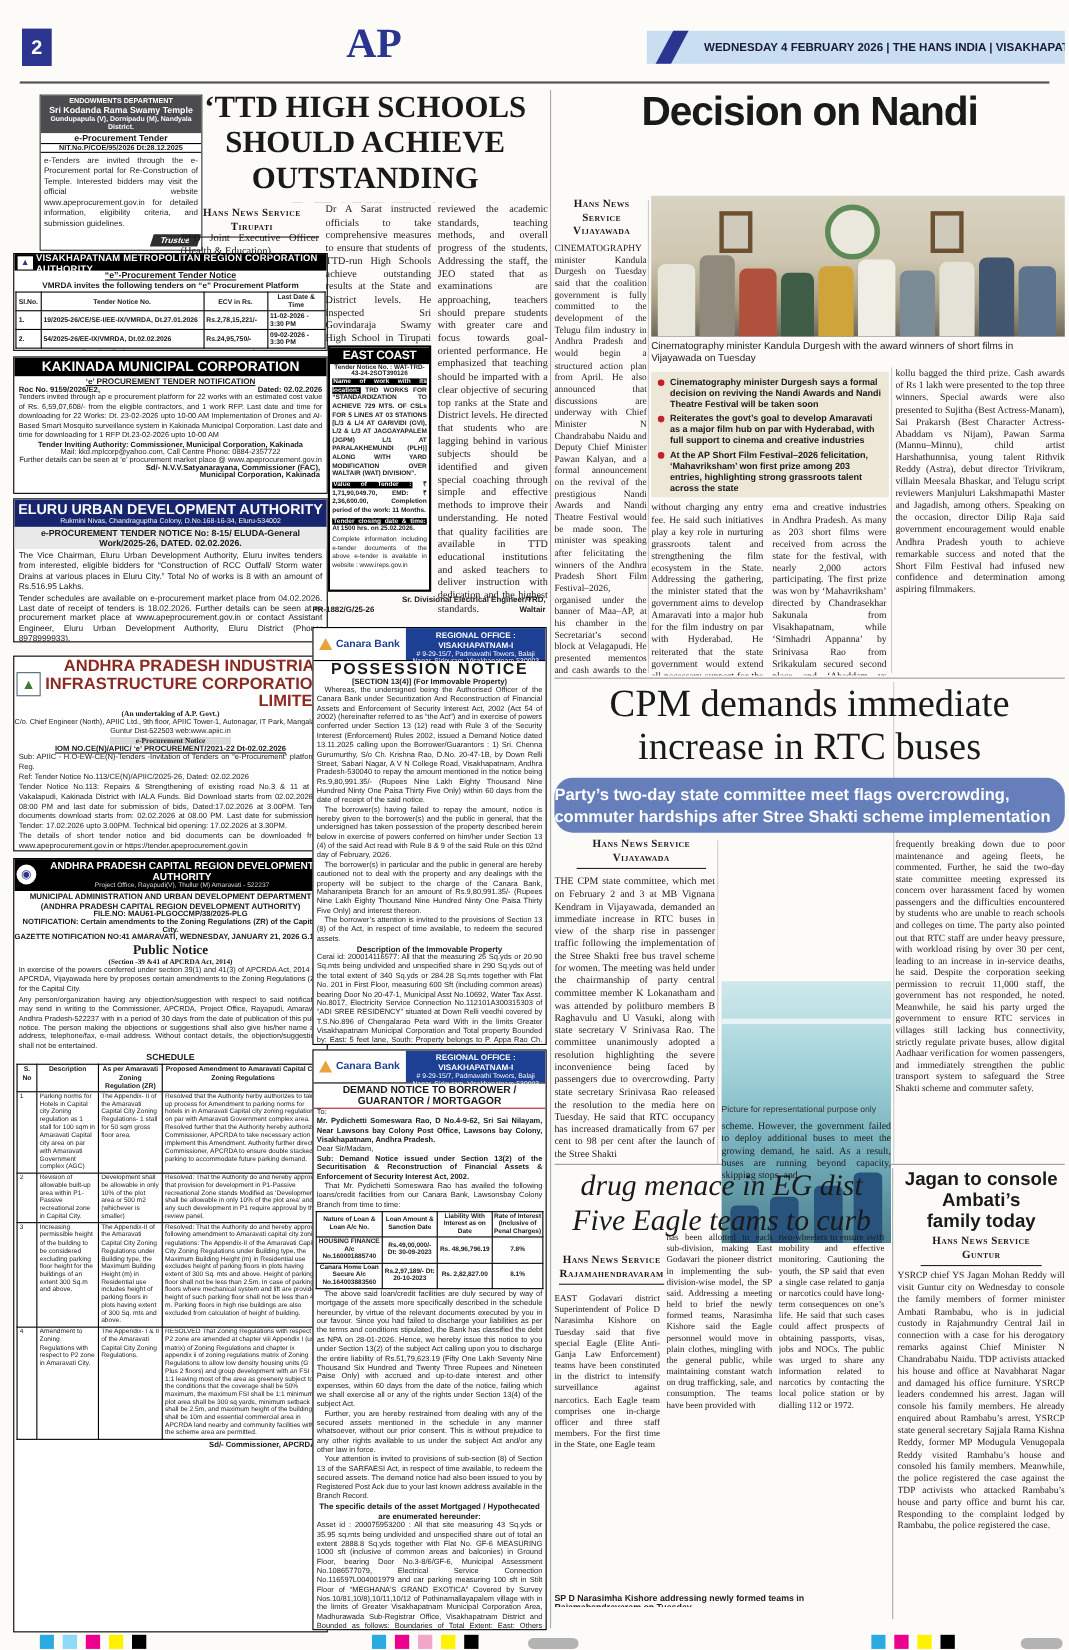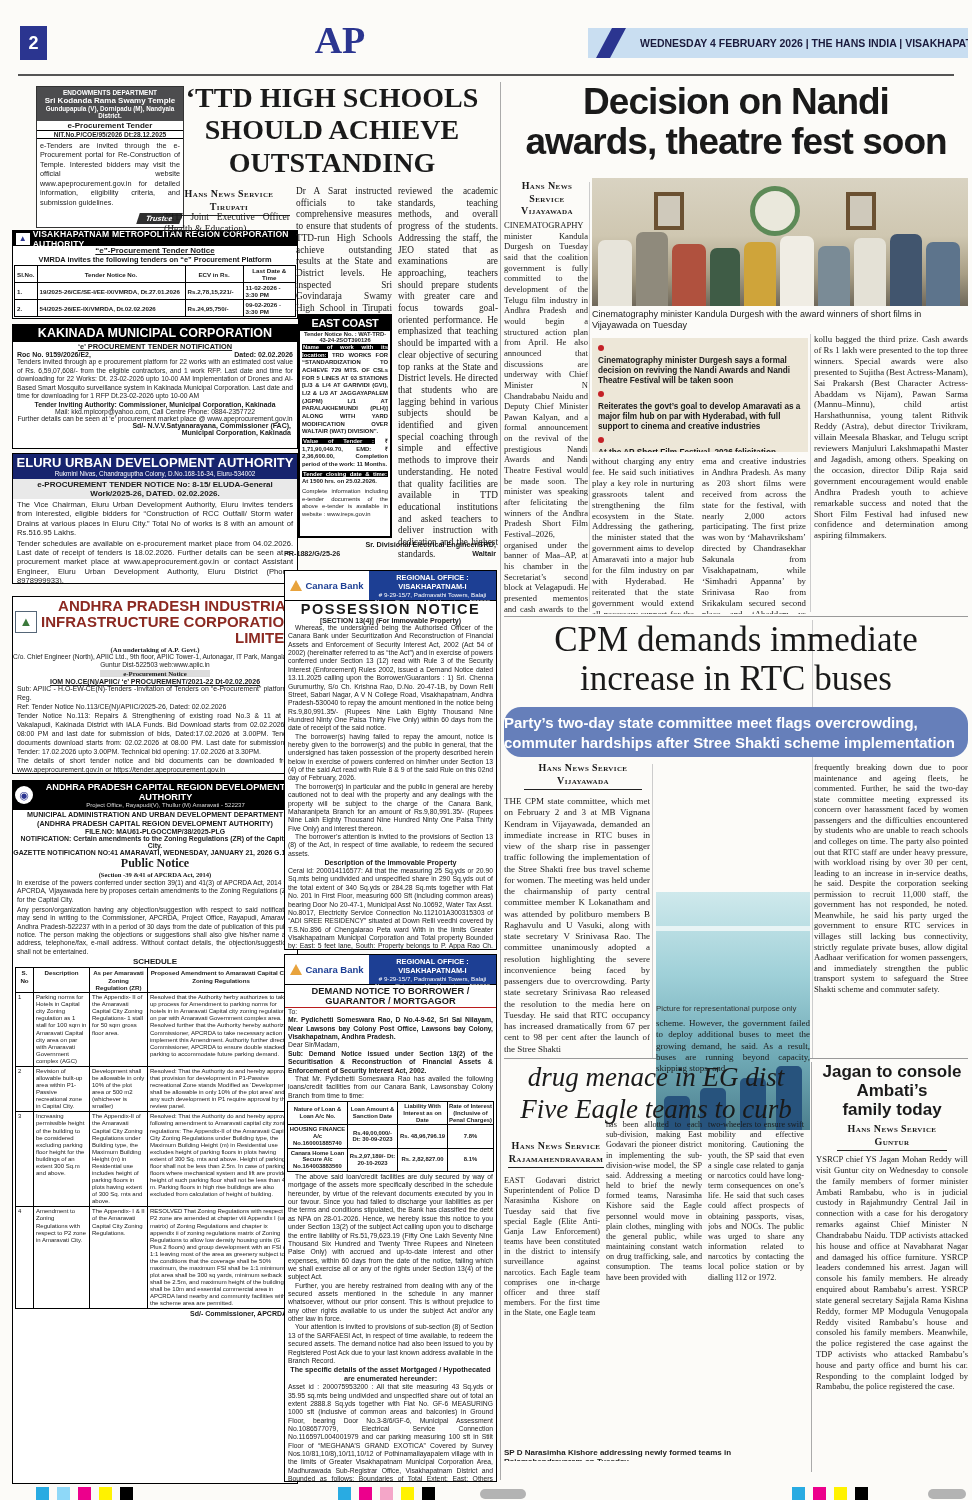--- a/index.html
+++ b/index.html
@@ -142,21 +142,21 @@
   #nandi-byline { left:506px; top:180px; width:82px; height:36px; }
   #nandi-col1 { left:504px; top:220px; width:84px; height:394px; font-size:8.6px; line-height:1.24; text-align:justify; }
   .photo { background:#c9c2ae; position:relative; }
   #nandi-photo { left:592px; top:178px; width:376px; height:128px; background:linear-gradient(180deg,#d9d3c2 0%,#cfc7b1 45%,#a89e85 75%,#6f685a 100%); }
   #nandi-photo .emblem { position:absolute; left:158px; top:8px; width:50px; height:50px; border-radius:50%;
      background:#eae8dc; border:5px solid #5d8a57; }
   #nandi-photo .frame { position:absolute; top:14px; width:30px; height:38px; background:#cfc9bb; border:4px solid #6b5132; }
   .person { position:absolute; bottom:0; border-radius:7px 7px 0 0; }
   #nandi-caption { left:592px; top:309px; width:376px; height:26px; font-size:9px; line-height:1.2; font-family:"Liberation Sans",sans-serif; color:#222;}
   #nandi-bullets { left:592px; top:338px; width:216px; height:114px; background:#ede7d8; padding:5px 6px; }
-  #nandi-bullets .bi { display:flex; gap:5px; margin-bottom:3px;flex-direction:column; }
+  #nandi-bullets .bi { display:flex; gap:5px; margin-bottom:3px; }
   #nandi-bullets .dot { width:6px; height:6px; border-radius:50%; background:#c42127; margin-top:2px; flex:none; }
   #nandi-bullets .bt { font-family:"Liberation Sans",sans-serif; font-weight:bold; font-size:8.2px; line-height:1.22; }
   #nandi-col2 { left:592px; top:456px; width:102px; height:158px; font-size:8.8px; line-height:1.24; text-align:justify;}
   #nandi-col3 { left:702px; top:456px; width:104px; height:158px; font-size:8.8px; line-height:1.24; text-align:justify;}
   #nandi-col4 { left:814px; top:334px; width:154px; height:280px; font-size:8.8px; line-height:1.24; text-align:justify;}
 
   
   #cpm-headline { left:504px; top:620px; width:464px; height:84px; font-size:35px; line-height:1.12; text-align:center; }
   #cpm-subhead { left:504px; top:707px; width:464px; height:50px; background:#667fba; color:#fff;
     font-family:"Liberation Sans",sans-serif; font-weight:bold; font-size:15px; line-height:1.35; padding-top:6px;border-radius:17px;}
@@ -481,21 +481,20 @@
 <div class="abs hrule" style="left:504px; top:616px; width:464px;"></div>
 <div class="abs hrule" style="left:504px; top:1058px; width:464px;"></div>
 <div class="abs vrule" style="left:811px; top:1062px; height:410px;"></div>
 <div class="abs vrule" style="left:589px; top:182px; height:430px; background:#ccc;"></div>
 <div class="abs vrule" style="left:810px; top:334px; height:278px; background:#ccc;"></div>
 <div class="abs vrule" style="left:652px; top:764px; height:294px; background:#ccc;"></div>
 <div class="abs vrule" style="left:812px; top:620px; height:438px; background:#ccc;"></div>
 
 <div class="abs" id="nandi-headline">
   <div>Decision on Nandi</div>
-  <div>awards, theatre fest soon</div>
 </div>
 <div class="abs byline" id="nandi-byline">
   <div>Hans News Service</div>
   <div>Vijayawada</div>
 
 </div>
 <div class="abs" id="nandi-col1">CINEMATOGRAPHY minister Kandula Durgesh on Tuesday said that the coalition government is fully committed to the development of the Telugu film industry in Andhra Pradesh and would begin a structured action plan from April. He also announced that discussions are underway with Chief Minister N Chandrababu Naidu and Deputy Chief Minister Pawan Kalyan, and a formal announcement on the revival of the prestigious Nandi Awards and Nandi Theatre Festival would be made soon. The minister was speaking after felicitating the winners of the Andhra Pradesh Short Film Festival–2026, organised under the banner of Maa–AP, at his chamber in the Secretariat’s second block at Velagapudi. He presented mementos and cash awards to the awardees and congratulated young directors, technicians and artists who created socially conscious short films. Durgesh appreciated the efforts of the festival organiser, Maa–AP founder and film director Dilip Raja, for successfully conducting the state-level festival on January 11 at Tenali</div>
 <div class="abs photo" id="nandi-photo">
   <div class="emblem"></div>
   <div class="frame" style="left:62px;"></div>

